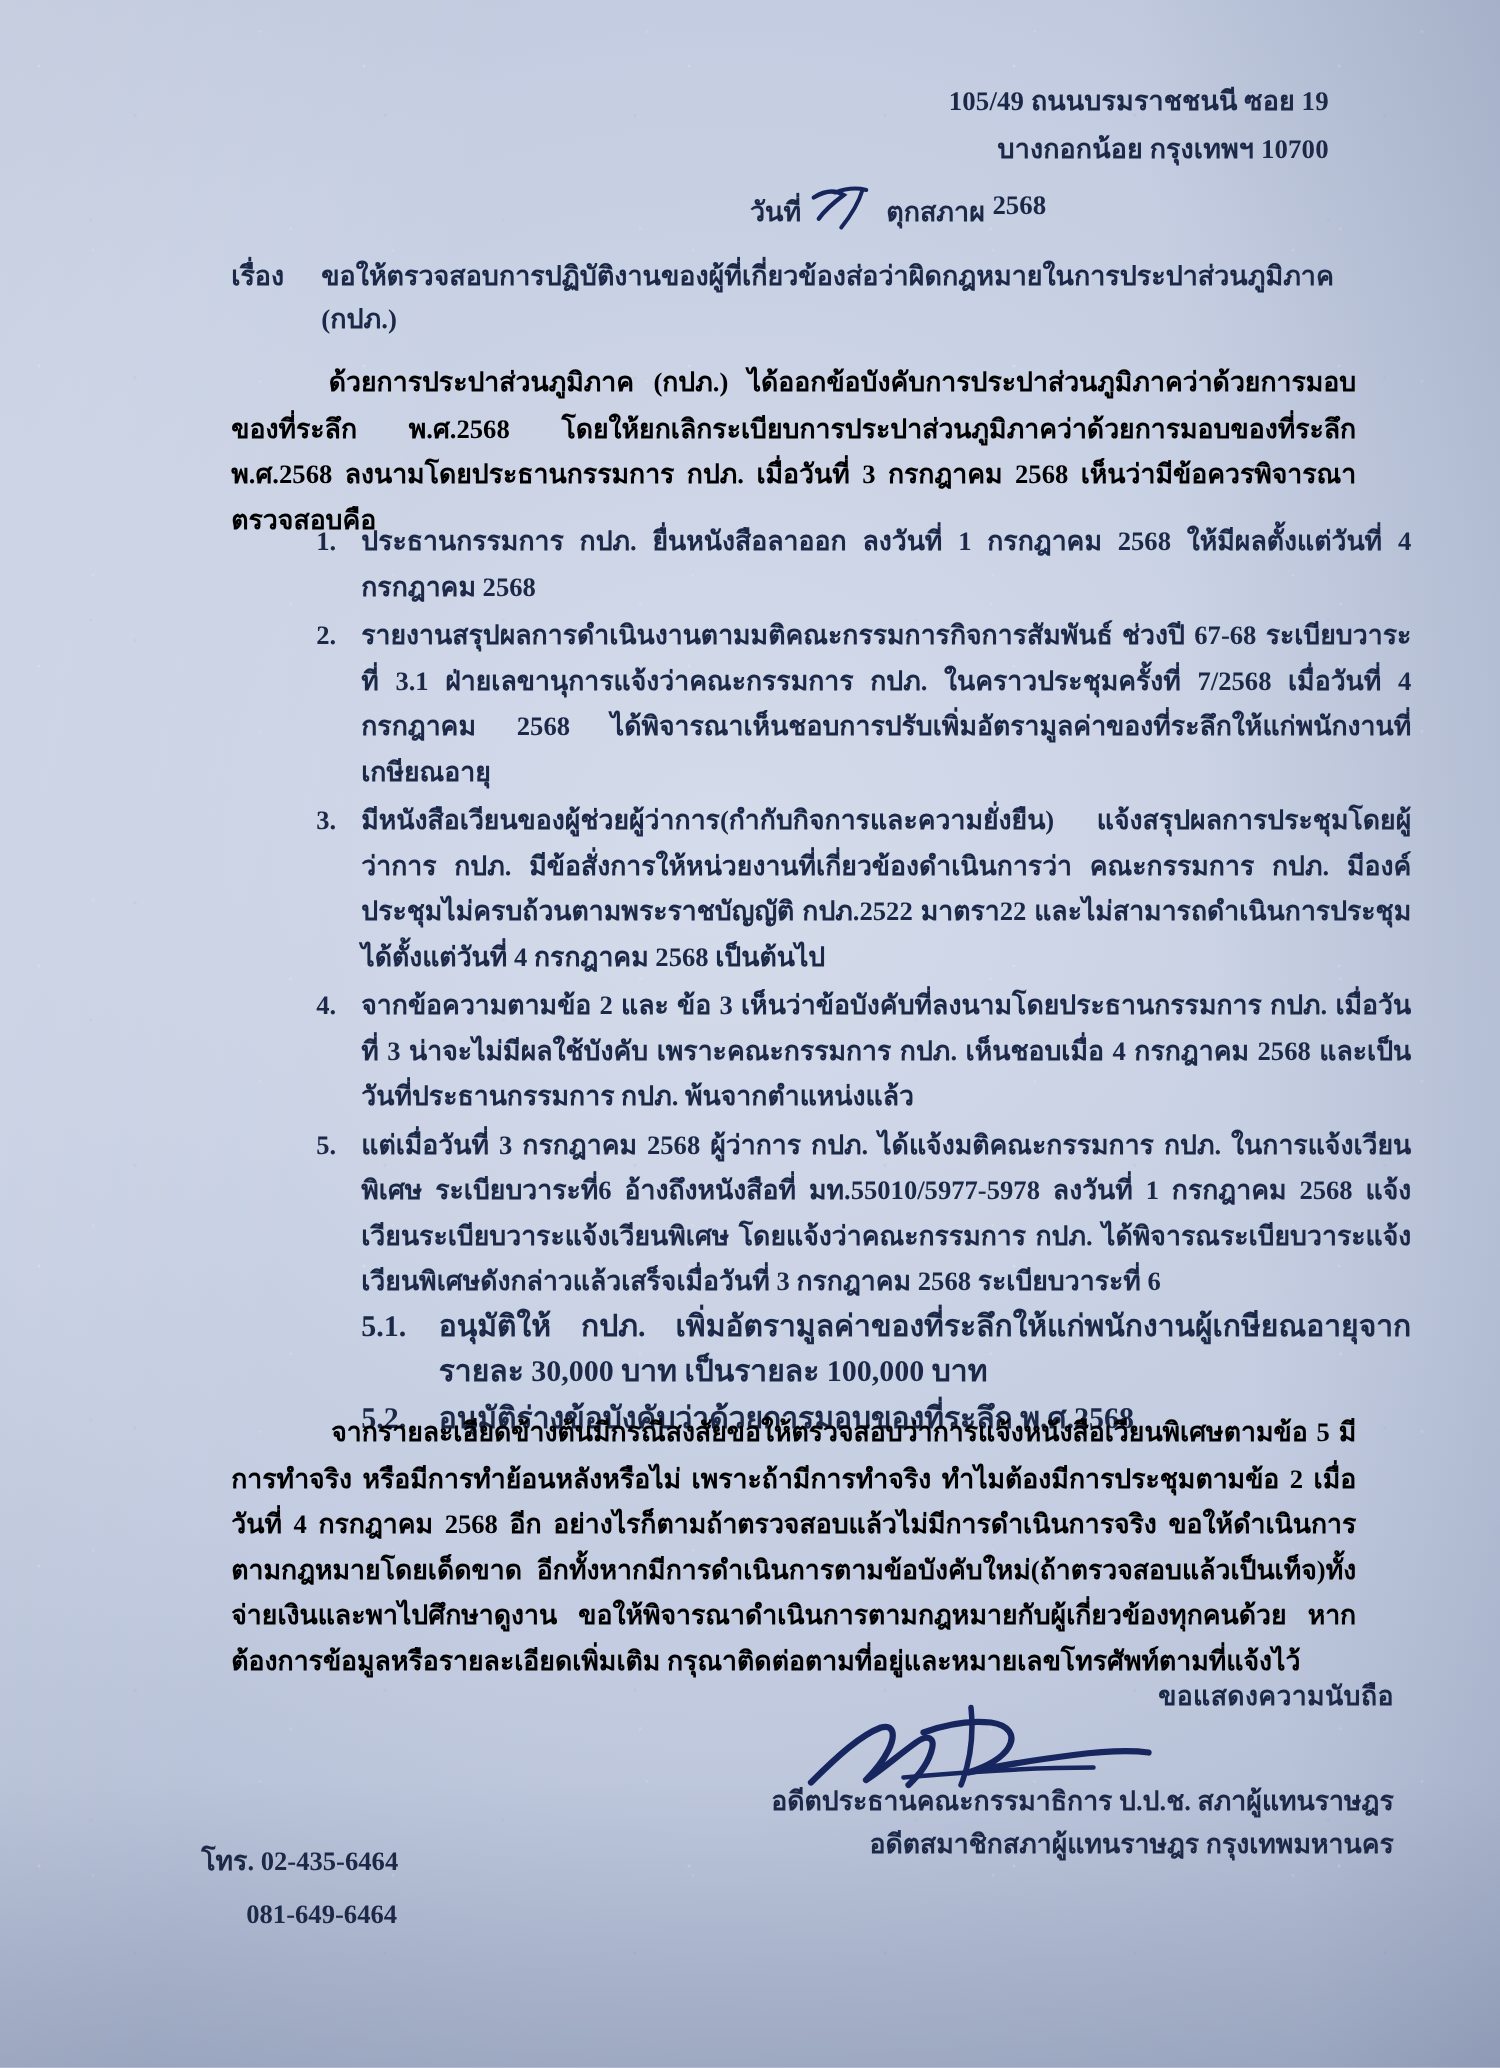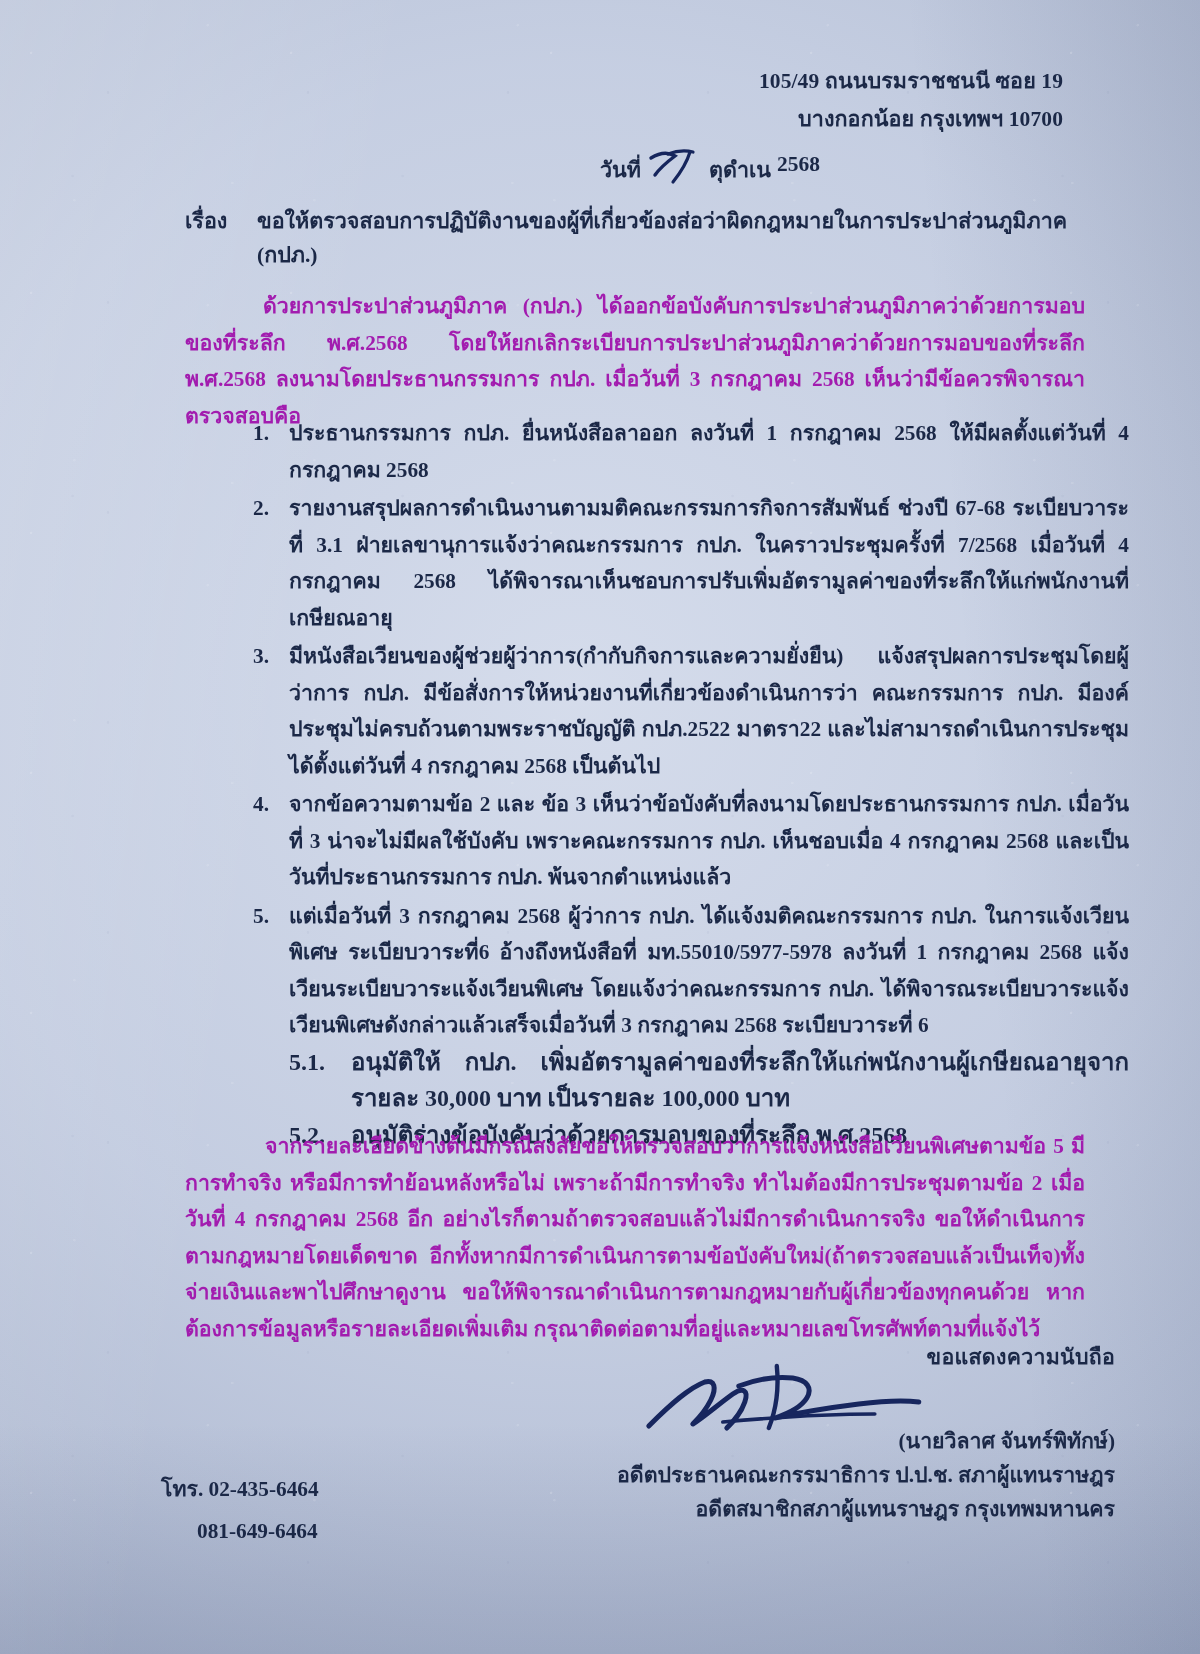--- a/index.html
+++ b/index.html
@@ -108,21 +108,21 @@
   .para {
     position: absolute;
     left: 160px;
     width: 900px;
     font-size: 21.3px;
     line-height: 36.5px;
     text-align: justify;
     text-justify: inter-word;
     text-indent: 78px;
     font-weight: 600;
-    color: #a21caf;
+    color: #000000;
   }
   .para.p-open { top: 288px; }
   .para.p-close { top: 1128px; }
   .para.p-close { text-indent: 80px; }
 
   ol.items {
     position: absolute;
     left: 228px;
     top: 415px;
     width: 840px;
@@ -242,21 +242,21 @@
 
     <div class="dateline">
       <span>วันที่</span>
       <span class="date-hand">
         <svg width="62" height="52" viewBox="0 0 62 52" fill="none" xmlns="http://www.w3.org/2000/svg" aria-hidden="true">
           <path d="M6 18 C14 13, 22 11, 30 16 C22 22, 15 28, 10 35" stroke="#16255c" stroke-width="3.4" stroke-linecap="round" fill="none"></path>
           <path d="M23 14 C31 11, 40 10, 48 12" stroke="#16255c" stroke-width="3.2" stroke-linecap="round" fill="none"></path>
           <path d="M45 12 C42 22, 36 32, 28 42" stroke="#16255c" stroke-width="3.2" stroke-linecap="round" fill="none"></path>
         </svg>
       </span>
-      <span>ตุดำเน</span>
+      <span>ตุกสภาผ</span>
       <span>2568</span>
     </div>
 
     <div class="field-row r1">
       <span class="field-label">เรื่อง</span>
       <span class="field-value">ขอให้ตรวจสอบการปฏิบัติงานของผู้ที่เกี่ยวข้องส่อว่าผิดกฎหมายในการประปาส่วนภูมิภาค (กปภ.)</span>
     </div>
 
 
     <div class="para p-open">ด้วยการประปาส่วนภูมิภาค (กปภ.) ได้ออกข้อบังคับการประปาส่วนภูมิภาคว่าด้วยการมอบของที่ระลึก พ.ศ.2568 โดยให้ยกเลิกระเบียบการประปาส่วนภูมิภาคว่าด้วยการมอบของที่ระลึก พ.ศ.2568 ลงนามโดยประธานกรรมการ กปภ. เมื่อวันที่ 3 กรกฎาคม 2568 เห็นว่ามีข้อควรพิจารณาตรวจสอบคือ</div>
@@ -301,21 +301,20 @@
       <div class="sig-wrap">
         <svg width="330" height="92" viewBox="0 0 330 92" fill="none" xmlns="http://www.w3.org/2000/svg" aria-hidden="true">
           <path d="M22 74 C44 52, 62 36, 78 30 C88 27, 90 36, 84 48 C78 60, 70 68, 66 72
                    C76 66, 92 52, 106 42 C116 35, 122 38, 118 50 C114 62, 106 70, 100 76" stroke="#17265e" stroke-width="5" stroke-linecap="round" stroke-linejoin="round" fill="none"></path>
           <path d="M112 34 C128 28, 148 24, 166 26 C180 28, 186 36, 180 46
                    C174 56, 160 62, 148 66 C166 62, 200 56, 232 52 C256 49, 276 48, 292 50" stroke="#17265e" stroke-width="5" stroke-linecap="round" stroke-linejoin="round" fill="none"></path>
           <path d="M150 14 C152 34, 150 56, 142 76" stroke="#17265e" stroke-width="4.4" stroke-linecap="round" fill="none"></path>
           <path d="M96 70 C140 66, 196 62, 248 62" stroke="#17265e" stroke-width="3.6" stroke-linecap="round" fill="none"></path>
         </svg>
       </div>
-      <div class="sig-name">(นายวิลาศ จันทร์พิทักษ์)</div>
       <div class="sig-title">อดีตประธานคณะกรรมาธิการ ป.ป.ช. สภาผู้แทนราษฎร</div>
       <div class="sig-title">อดีตสมาชิกสภาผู้แทนราษฎร กรุงเทพมหานคร</div>
     </div>
 
     <div class="footer-contact">
       <div>โทร. 02-435-6464</div>
       <div class="ph2">081-649-6464</div>
     </div>
 
   </div>

